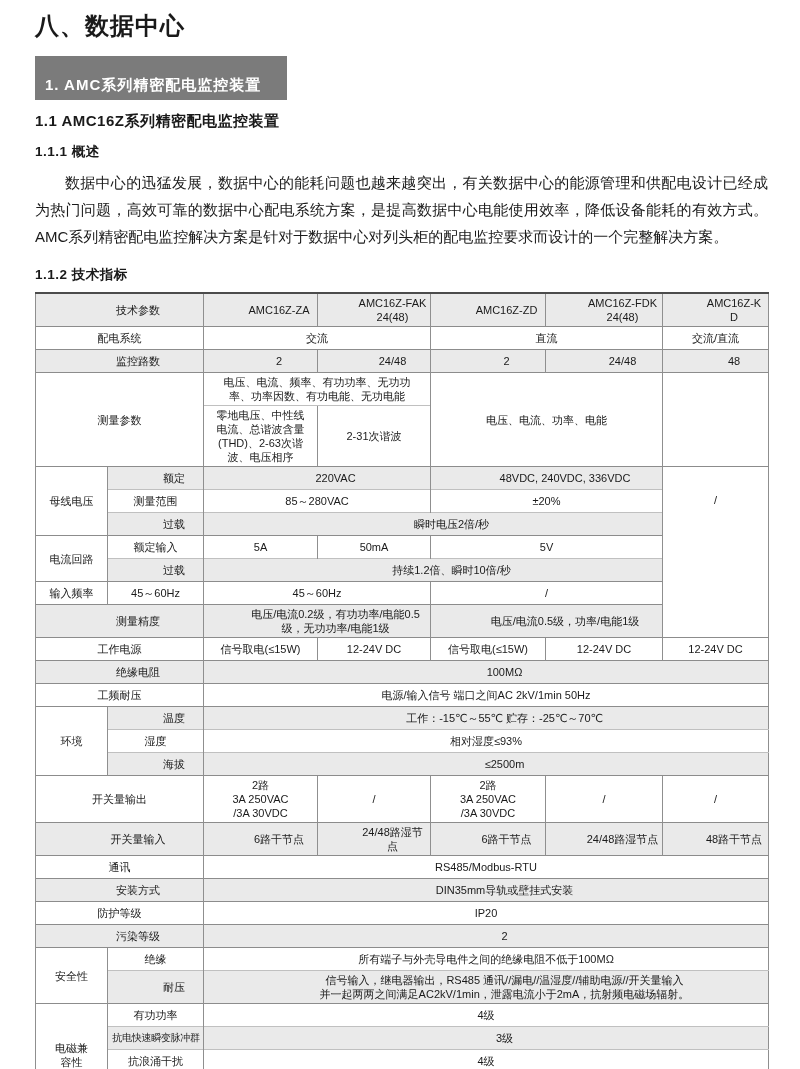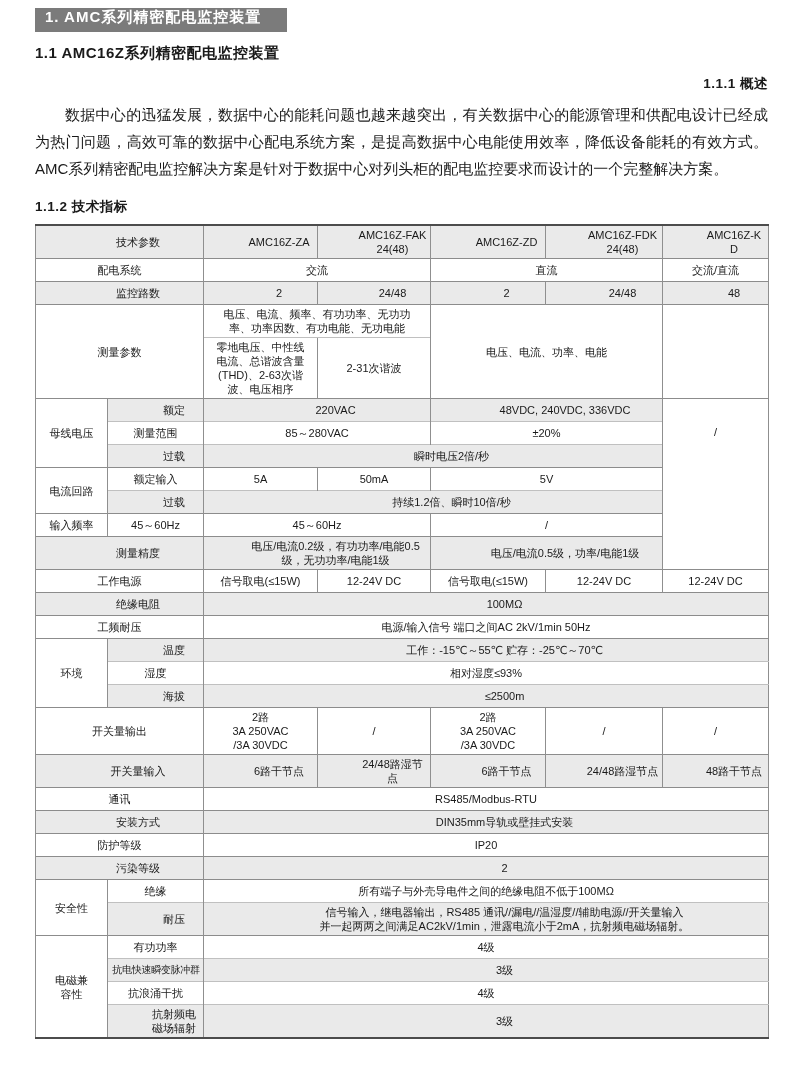--- a/index.html
+++ b/index.html
@@ -13,32 +13,31 @@
 
   .doc-title{
     font-size:24px;font-weight:bold;letter-spacing:1px;
     margin:2px 0 14px 0;
   }
   .section-bar{
     display:inline-block;
     background:var(--bar-bg,#7b7b7b);
     color:#ffffff;
     font-size:15px;font-weight:bold;
-    padding:0 26px 5px 10px;
+    padding:20px 26px 5px 10px;
     letter-spacing:1px;
     margin:0 0 10px 0;
   }
   .h-sub{
     font-size:15px;font-weight:bold;letter-spacing:0.5px;
     margin:2px 0 12px 0;
   }
   .h-minor{
     font-size:13.5px;font-weight:bold;letter-spacing:0.5px;
     margin:0 0 8px 0;
-    text-align:right;
   }
   .overview{
     font-size:15px;line-height:27px;
     text-align:justify;text-indent:2em;
     margin:6px 0 14px 0;
   }
   .h-specs{
     font-size:13.5px;font-weight:bold;letter-spacing:0.5px;
     margin:16px 0 8px 0;
   }
@@ -68,20 +67,21 @@
   table.specs td.sh{background:var(--shade,#eaeaea);padding-left:40px;}
   table.specs td.sub{border-top:1px solid #c0c0c0;}
   table.specs td.slash-top{vertical-align:top;padding-top:26px;}
   table.specs td.tight{font-size:10px;letter-spacing:-0.3px;padding-left:1px;padding-right:0;}
 </style>
 </head>
 <body>
 
 <div class="page">
 
+  <h1 class="doc-title">八、数据中心</h1>
 
   <div class="section-bar">1. AMC系列精密配电监控装置</div>
 
   <div class="h-sub">1.1 AMC16Z系列精密配电监控装置</div>
 
   <div class="h-minor">1.1.1 概述</div>
 
   <p class="overview">数据中心的迅猛发展，数据中心的能耗问题也越来越突出，有关数据中心的能源管理和供配电设计已经成为热门问题，高效可靠的数据中心配电系统方案，是提高数据中心电能使用效率，降低设备能耗的有效方式。AMC系列精密配电监控解决方案是针对于数据中心对列头柜的配电监控要求而设计的一个完整解决方案。</p>
 
   <div class="h-specs">1.1.2 技术指标</div>

